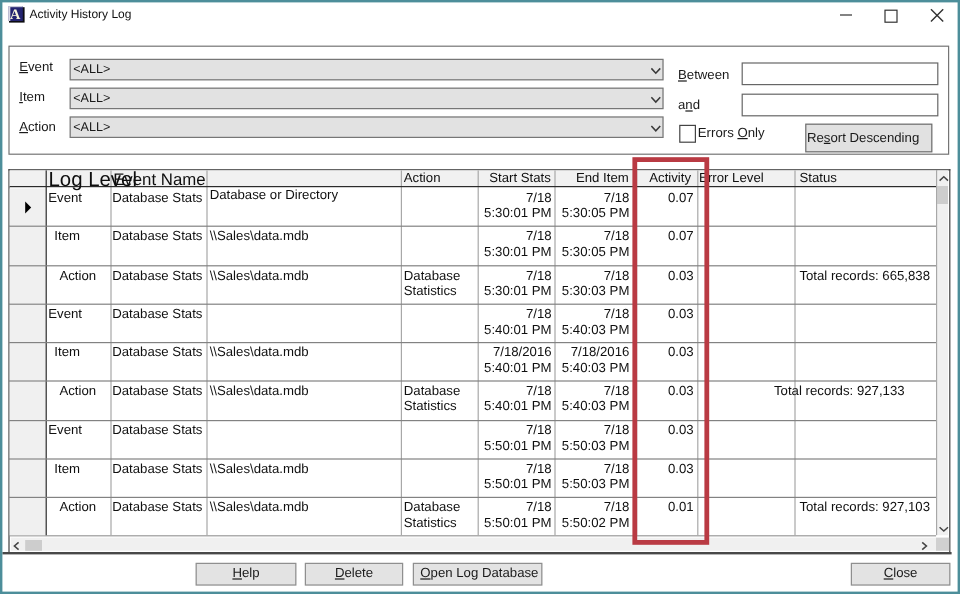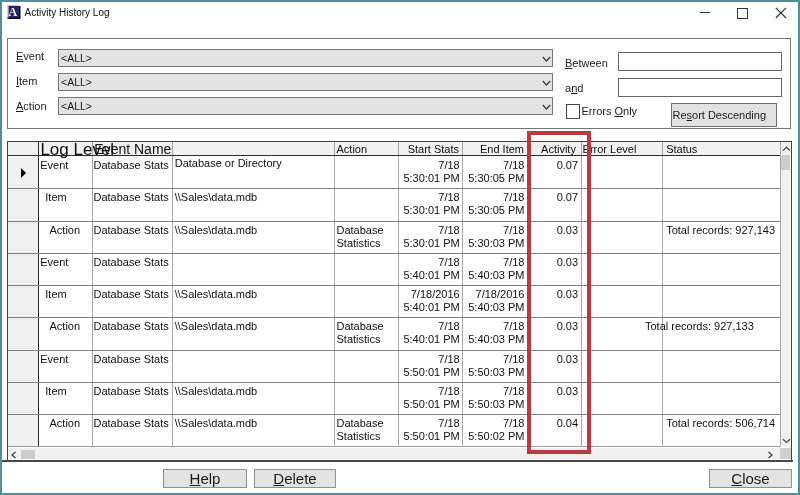--- a/index.html
+++ b/index.html
@@ -19,21 +19,21 @@
 
 #group { left:7px; top:38px; width:784px; height:91px; border:1px solid #757575; background:#fff; }
 .lbl { font-size:11px; color:#1a1a1a; }
 u { text-decoration:underline; }
 .combo { left:58px; width:495px; height:18px; background:#e2e2e2; border:1px solid #767676; font-size:10.5px; color:#1a1a1a; line-height:16px; padding-left:2px; }
 .tinput { left:618px; width:164px; height:19px; background:#fff; border:1px solid #666; }
 #cb { left:565.5px; top:104px; width:14.5px; height:14.5px; border:1px solid #444; background:#fff; }
 #resort { left:671px; top:102.5px; width:105.5px; height:24.5px; background:#e1e1e1; border:1px solid #6e6e6e; font-size:11px; color:#1a1a1a; text-align:center; line-height:22.5px; }
 
 #divline { left:2px; top:460.2px; width:790.5px; height:1.4px; background:#484848; }
-.btn { position:absolute; top:469px; height:18.5px; background:#e3e3e3; border:1px solid #8f8f8f; font-size:15px; color:#1a1a1a; text-align:center; line-height:17px; white-space:nowrap; }
+.btn { position:absolute; top:469px; height:18.5px; background:#e3e3e3; border:1px solid #8f8f8f; font-size:11px; color:#1a1a1a; text-align:center; line-height:17px; white-space:nowrap; }
 #nav { left:8px; top:470px; width:133px; height:17.5px; border:1px solid #777; background:#fff; }
 .navbtn { position:absolute; top:1px; width:13.5px; height:13.5px; border:1px solid #4a4a4a; background:#fff; }
 #redbox { left:527px; top:131.2px; width:64px; height:322.5px; border:4px solid #b93a43; }
 </style>
 </head>
 <body>
 <div id="win">
 
   <svg class="abs" style="left:7px;top:5px" width="14" height="14">
     <rect x="0.5" y="1" width="13" height="13" fill="#0c0c12"></rect>
@@ -136,21 +136,21 @@
       <div style="position: absolute; white-space: nowrap; left: 398px; top: 191.45px; width: 61.7px; font-size: 11px; color: rgb(16, 16, 16); line-height: 13px; text-align: right;">7/18<br>5:30:01 PM</div>
       <div style="position: absolute; white-space: nowrap; left: 462.2px; top: 191.45px; width: 62.3px; font-size: 11px; color: rgb(16, 16, 16); line-height: 13px; text-align: right;">7/18<br>5:30:05 PM</div>
       <div style="position: absolute; white-space: nowrap; left: 529.5px; top: 191.45px; width: 48.6px; font-size: 11px; color: rgb(16, 16, 16); line-height: 13px; text-align: right;">0.07</div>
       <div style="position: absolute; white-space: nowrap; left: 49.5px; top: 223.7px; font-size: 11px; color: rgb(16, 16, 16); line-height: 13px;">Action</div>
       <div style="position: absolute; white-space: nowrap; left: 93.5px; top: 223.7px; font-size: 11px; color: rgb(16, 16, 16); line-height: 13px;">Database Stats</div>
       <div style="position: absolute; white-space: nowrap; left: 174.7px; top: 223.7px; font-size: 11px; color: rgb(16, 16, 16); line-height: 13px;">\\Sales\data.mdb</div>
       <div style="position: absolute; white-space: nowrap; left: 336.5px; top: 223.7px; font-size: 11px; color: rgb(16, 16, 16); line-height: 13px;">Database<br>Statistics</div>
       <div style="position: absolute; white-space: nowrap; left: 398px; top: 223.7px; width: 61.7px; font-size: 11px; color: rgb(16, 16, 16); line-height: 13px; text-align: right;">7/18<br>5:30:01 PM</div>
       <div style="position: absolute; white-space: nowrap; left: 462.2px; top: 223.7px; width: 62.3px; font-size: 11px; color: rgb(16, 16, 16); line-height: 13px; text-align: right;">7/18<br>5:30:03 PM</div>
       <div style="position: absolute; white-space: nowrap; left: 529.5px; top: 223.7px; width: 48.6px; font-size: 11px; color: rgb(16, 16, 16); line-height: 13px; text-align: right;">0.03</div>
-      <div style="position: absolute; white-space: nowrap; left: 666.2px; top: 223.7px; font-size: 11px; color: rgb(16, 16, 16); line-height: 13px;">Total records: 927,143</div>
+      <div style="position: absolute; white-space: nowrap; left: 666.2px; top: 223.7px; font-size: 11px; color: rgb(16, 16, 16); line-height: 13px;">Total records: 665,838</div>
       <div style="position: absolute; white-space: nowrap; left: 40.2px; top: 255.95px; font-size: 11px; color: rgb(16, 16, 16); line-height: 13px;">Event</div>
       <div style="position: absolute; white-space: nowrap; left: 93.5px; top: 255.95px; font-size: 11px; color: rgb(16, 16, 16); line-height: 13px;">Database Stats</div>
       <div style="position: absolute; white-space: nowrap; left: 398px; top: 255.95px; width: 61.7px; font-size: 11px; color: rgb(16, 16, 16); line-height: 13px; text-align: right;">7/18<br>5:40:01 PM</div>
       <div style="position: absolute; white-space: nowrap; left: 462.2px; top: 255.95px; width: 62.3px; font-size: 11px; color: rgb(16, 16, 16); line-height: 13px; text-align: right;">7/18<br>5:40:03 PM</div>
       <div style="position: absolute; white-space: nowrap; left: 529.5px; top: 255.95px; width: 48.6px; font-size: 11px; color: rgb(16, 16, 16); line-height: 13px; text-align: right;">0.03</div>
       <div style="position: absolute; white-space: nowrap; left: 45.3px; top: 288.2px; font-size: 11px; color: rgb(16, 16, 16); line-height: 13px;">Item</div>
       <div style="position: absolute; white-space: nowrap; left: 93.5px; top: 288.2px; font-size: 11px; color: rgb(16, 16, 16); line-height: 13px;">Database Stats</div>
       <div style="position: absolute; white-space: nowrap; left: 174.7px; top: 288.2px; font-size: 11px; color: rgb(16, 16, 16); line-height: 13px;">\\Sales\data.mdb</div>
       <div style="position: absolute; white-space: nowrap; left: 398px; top: 288.2px; width: 61.7px; font-size: 11px; color: rgb(16, 16, 16); line-height: 13px; text-align: right;">7/18/2016<br>5:40:01 PM</div>
       <div style="position: absolute; white-space: nowrap; left: 462.2px; top: 288.2px; width: 62.3px; font-size: 11px; color: rgb(16, 16, 16); line-height: 13px; text-align: right;">7/18/2016<br>5:40:03 PM</div>
@@ -173,40 +173,41 @@
       <div style="position: absolute; white-space: nowrap; left: 174.7px; top: 384.95px; font-size: 11px; color: rgb(16, 16, 16); line-height: 13px;">\\Sales\data.mdb</div>
       <div style="position: absolute; white-space: nowrap; left: 398px; top: 384.95px; width: 61.7px; font-size: 11px; color: rgb(16, 16, 16); line-height: 13px; text-align: right;">7/18<br>5:50:01 PM</div>
       <div style="position: absolute; white-space: nowrap; left: 462.2px; top: 384.95px; width: 62.3px; font-size: 11px; color: rgb(16, 16, 16); line-height: 13px; text-align: right;">7/18<br>5:50:03 PM</div>
       <div style="position: absolute; white-space: nowrap; left: 529.5px; top: 384.95px; width: 48.6px; font-size: 11px; color: rgb(16, 16, 16); line-height: 13px; text-align: right;">0.03</div>
       <div style="position: absolute; white-space: nowrap; left: 49.5px; top: 417.2px; font-size: 11px; color: rgb(16, 16, 16); line-height: 13px;">Action</div>
       <div style="position: absolute; white-space: nowrap; left: 93.5px; top: 417.2px; font-size: 11px; color: rgb(16, 16, 16); line-height: 13px;">Database Stats</div>
       <div style="position: absolute; white-space: nowrap; left: 174.7px; top: 417.2px; font-size: 11px; color: rgb(16, 16, 16); line-height: 13px;">\\Sales\data.mdb</div>
       <div style="position: absolute; white-space: nowrap; left: 336.5px; top: 417.2px; font-size: 11px; color: rgb(16, 16, 16); line-height: 13px;">Database<br>Statistics</div>
       <div style="position: absolute; white-space: nowrap; left: 398px; top: 417.2px; width: 61.7px; font-size: 11px; color: rgb(16, 16, 16); line-height: 13px; text-align: right;">7/18<br>5:50:01 PM</div>
       <div style="position: absolute; white-space: nowrap; left: 462.2px; top: 417.2px; width: 62.3px; font-size: 11px; color: rgb(16, 16, 16); line-height: 13px; text-align: right;">7/18<br>5:50:02 PM</div>
-      <div style="position: absolute; white-space: nowrap; left: 529.5px; top: 417.2px; width: 48.6px; font-size: 11px; color: rgb(16, 16, 16); line-height: 13px; text-align: right;">0.04</div>
-      <div style="position: absolute; white-space: nowrap; left: 666.2px; top: 417.2px; font-size: 11px; color: rgb(16, 16, 16); line-height: 13px;">Total records: 506,714</div>
+      <div style="position: absolute; white-space: nowrap; left: 529.5px; top: 417.2px; width: 48.6px; font-size: 11px; color: rgb(16, 16, 16); line-height: 13px; text-align: right;">0.01</div>
+      <div style="position: absolute; white-space: nowrap; left: 666.2px; top: 417.2px; font-size: 11px; color: rgb(16, 16, 16); line-height: 13px;">Total records: 927,103</div>
       <div style="position: absolute; white-space: nowrap; left: 20.8px; top: 167.8px; width: 0px; height: 0px; border-left: 5px solid rgb(0, 0, 0); border-top: 5px solid transparent; border-bottom: 5px solid transparent;"></div>
     </div>
 
   <div class="abs" style="left:8.5px;top:448.3px;width:771px;height:11.2px;background:#f0f0f0"></div>
   <div class="abs" style="left:21px;top:449.5px;width:14px;height:9px;background:#cdcdcd"></div>
   <svg class="abs" style="left:10px;top:451px" width="8" height="8">
       <path d="M5.5 1 L2 4 L5.5 7" stroke="#444" stroke-width="1.3" fill="none"></path>
     </svg>
   <svg class="abs" style="left:766px;top:451px" width="8" height="8">
       <path d="M2.5 1 L6 4 L2.5 7" stroke="#444" stroke-width="1.3" fill="none"></path>
     </svg>
   <div class="abs" style="left:779.5px;top:448.3px;width:11.8px;height:11.2px;background:#d0d0d0"></div>
 
   <div class="abs" id="redbox"></div>
 
   <div class="abs" id="divline"></div>
 
   <div class="btn" style="left:163px;width:84px"><u>H</u>elp</div>
   <div class="btn" style="left:254px;width:82px"><u>D</u>elete</div>
+  <div class="btn" style="left:343.5px;width:108px"><span style="position:relative;left:2px"><u>O</u>pen Log Database</span></div>
   <div class="btn" style="left:709px;width:83px"><u>C</u>lose</div>
 
   <div class="abs b-top"></div>
   <div class="abs b-left"></div>
   <div class="abs b-right"></div>
   <div class="abs b-bottom"></div>
 </div>
 
 </body></html>

